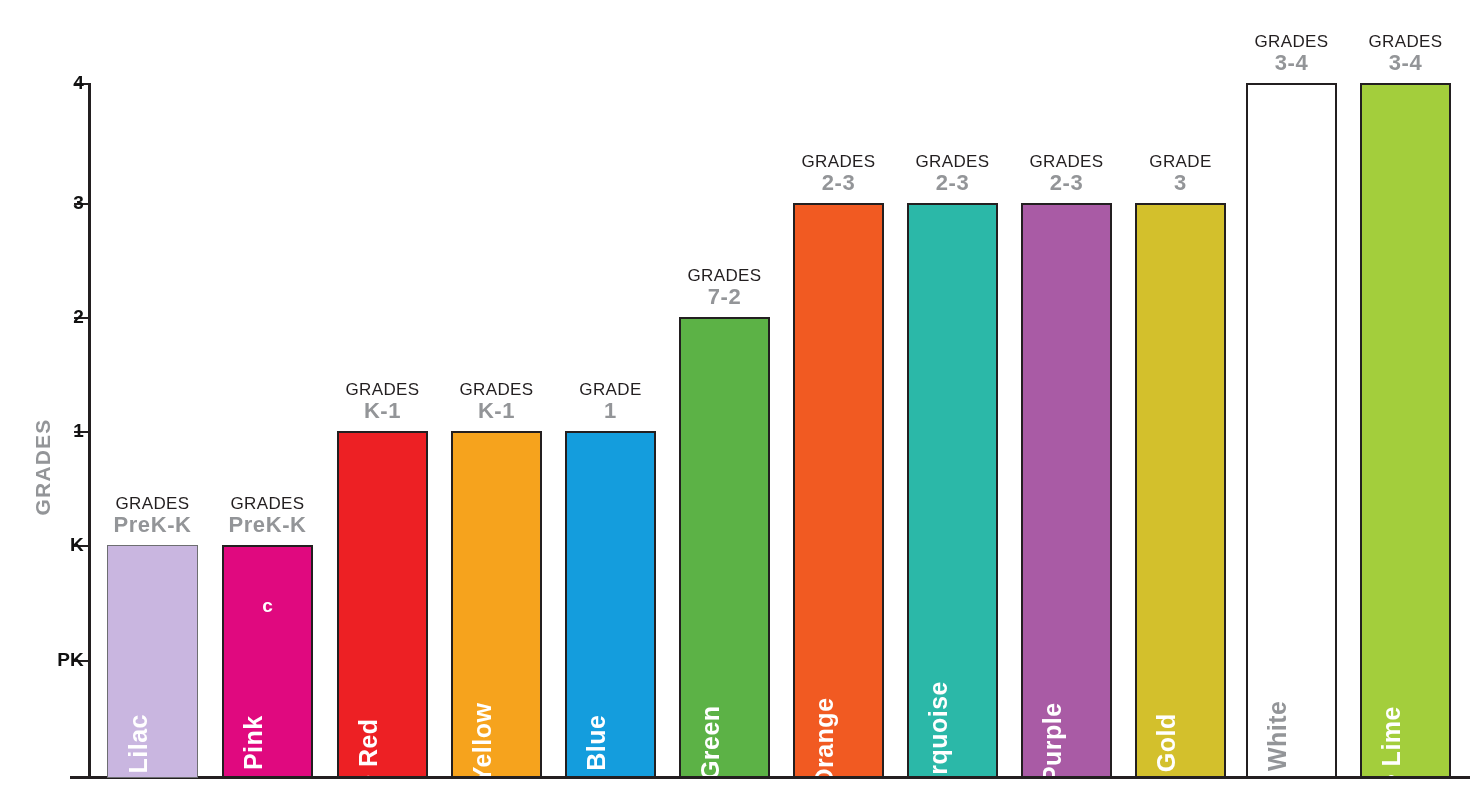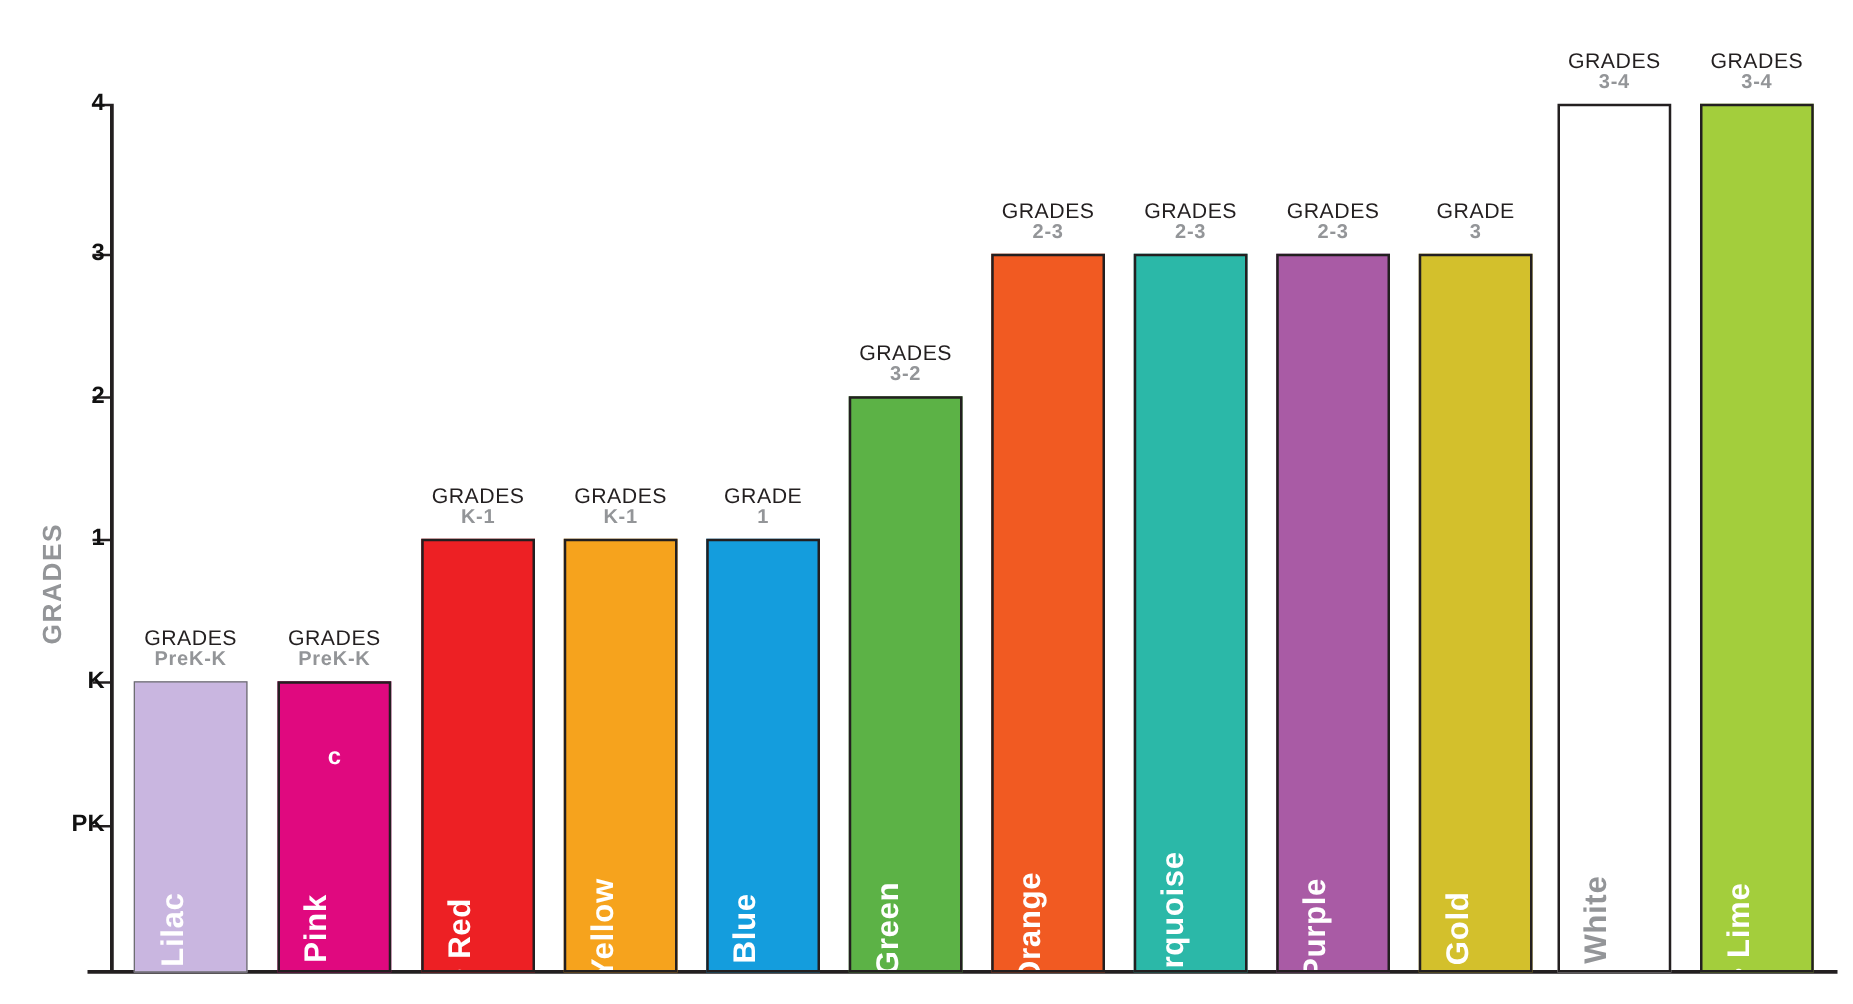--- a/index.html
+++ b/index.html
@@ -81,21 +81,21 @@
     line-height: 1.04;
   }
   .bar-header .grades-word {
     display: block;
     font-size: 17px;
     color: #231f20;
     letter-spacing: 0.4px;
   }
   .bar-header .grades-range {
     display: block;
-    font-size: 16px;
+    font-size: 22px;
     font-weight: bold;
     color: #939598;
     letter-spacing: 0.6px;
     margin-top: 1px;
   }
   .bar-rect {
     position: absolute;
     bottom: 0;
     left: 0;
     width: 91px;
@@ -197,21 +197,21 @@
           <span class="grades-word">GRADE</span>
           <span class="grades-range">1</span>
         </div>
         <div class="bar-rect" style="height: 347px; background: rgb(20, 157, 221);">
           <div class="bar-label">4 • Blue</div>
         </div>
       </div>
       <div class="bar-slot" style="left: 679px; height: 461px;">
         <div class="bar-header" style="bottom: 469px;">
           <span class="grades-word">GRADES</span>
-          <span class="grades-range">3-2</span>
+          <span class="grades-range">7-2</span>
         </div>
         <div class="bar-rect" style="height: 461px; background: rgb(92, 178, 70);">
           <div class="bar-label">5 • Green</div>
         </div>
       </div>
       <div class="bar-slot" style="left: 793px; height: 575px;">
         <div class="bar-header" style="bottom: 583px;">
           <span class="grades-word">GRADES</span>
           <span class="grades-range">2-3</span>
         </div>

